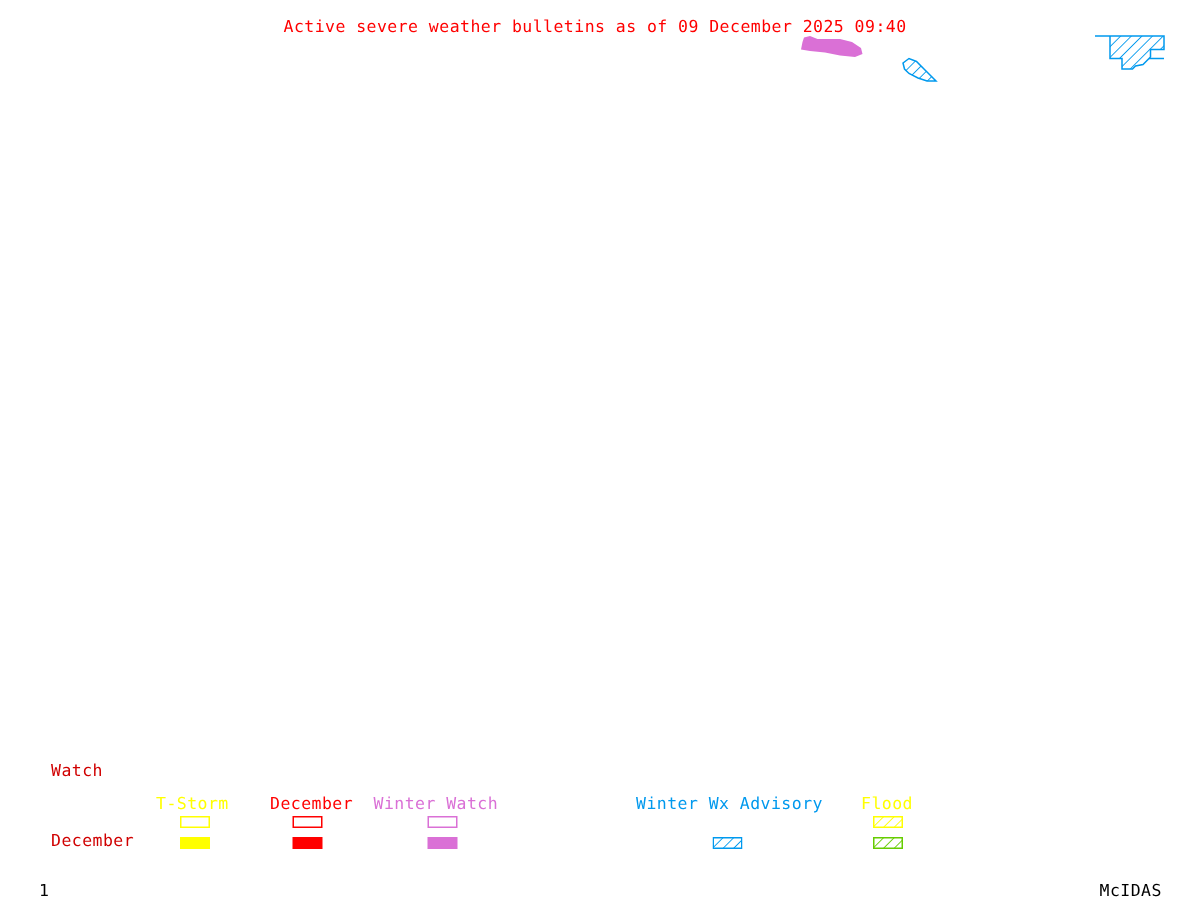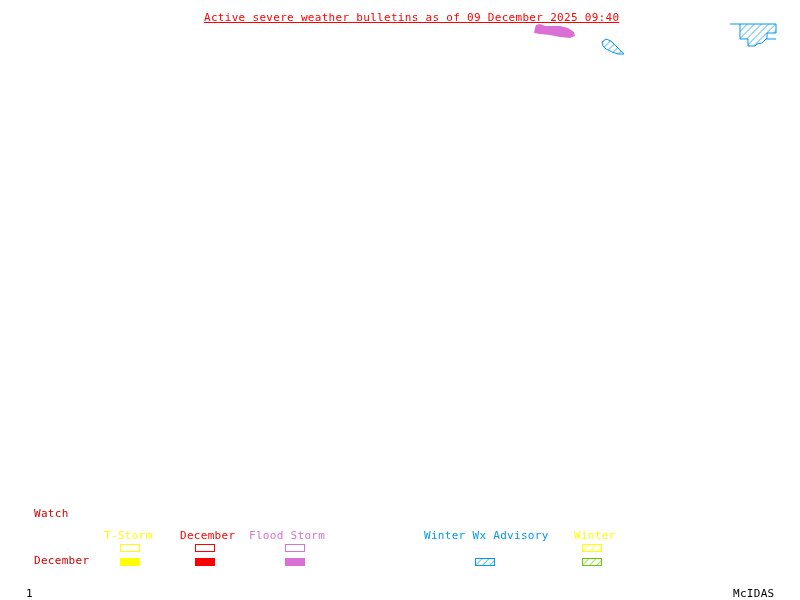--- a/index.html
+++ b/index.html
@@ -1,19 +1,19 @@
 <!DOCTYPE html>
 <html><head>
   <meta charset="utf-8">
   <style>
     html, body { margin: 0; padding: 0; background: #ffffff; }
     body { width: 800px; height: 600px; position: relative; overflow: hidden;
            font-family: "DejaVu Sans Mono", monospace; font-size: 11px; }
     .txt { position: absolute; white-space: pre; line-height: 12px; letter-spacing: 0.3px; }
-    #title { left: 204px; top: 12px; color: #ff0000; text-decoration: underline; }
+    #title { left: 189px; top: 12px; color: #ff0000; }
     #map-svg { position: absolute; left: 0; top: 0; }
     .legend-head { position: absolute; top: 530px; }
     .row-label { position: absolute; left: 34px; color: #d00000; }
     .box { position: absolute; width: 20px; height: 8px; box-sizing: border-box; }
     #footer-num { left: 26px; top: 588px; color: #000; }
     #footer-brand { left: 733px; top: 588px; color: #000; text-align: center; }
   </style>
 </head>
 <body>
 
@@ -35,23 +35,23 @@
   <path d="M602 42 L606 39 L611 41 L616 46 L620 50 L624 54 L618 54 L612 52 L606 49 L603 46 Z" fill="url(#hatch-blue)" stroke="#0099ee" stroke-width="1"></path>
 
   <path d="M730 24 L738 24 L740 24 L740 39 L748 39 L748 46 L755 46 L757 44 L762 43 L767 38 L767 33 L776 33 L776 24 L770 24 L762 24 L740 24" fill="url(#hatch-blue)" stroke="#0099ee" stroke-width="1"></path>
   <line x1="766" y1="39" x2="776" y2="39" stroke="#0099ee" stroke-width="1"></line>
 </svg>
 
 <div id="title" class="txt">Active severe weather bulletins as of 09 December 2025 09:40</div>
 
 <div class="txt legend-head" style="left:104px;color:#ffff00">T-Storm</div>
 <div class="txt legend-head" style="left:180px;color:#ff0000">December</div>
-<div class="txt legend-head" style="left:249px;color:#da70d6">Flood Storm</div>
+<div class="txt legend-head" style="left:249px;color:#da70d6">Winter Watch</div>
 <div class="txt legend-head" style="left:424px;color:#0099ee">Winter Wx Advisory</div>
-<div class="txt legend-head" style="left:574px;color:#ffff00">Winter</div>
+<div class="txt legend-head" style="left:574px;color:#ffff00">Flood</div>
 
 <div class="txt row-label" style="top:508px">Watch</div>
 <div class="txt row-label" style="top:555px">December</div>
 
 <div class="box" style="left:120px;top:544px;border:1px solid #ffff00"></div>
 <div class="box" style="left:195px;top:544px;border:1px solid #ff0000"></div>
 <div class="box" style="left:285px;top:544px;border:1px solid #da70d6"></div>
 <svg class="box" style="left:582px;top:544px" width="20" height="8">
   <rect x="0.5" y="0.5" width="19" height="7" fill="url(#hatch-yellow)" stroke="#ffff00" stroke-width="1"></rect>
 </svg>

